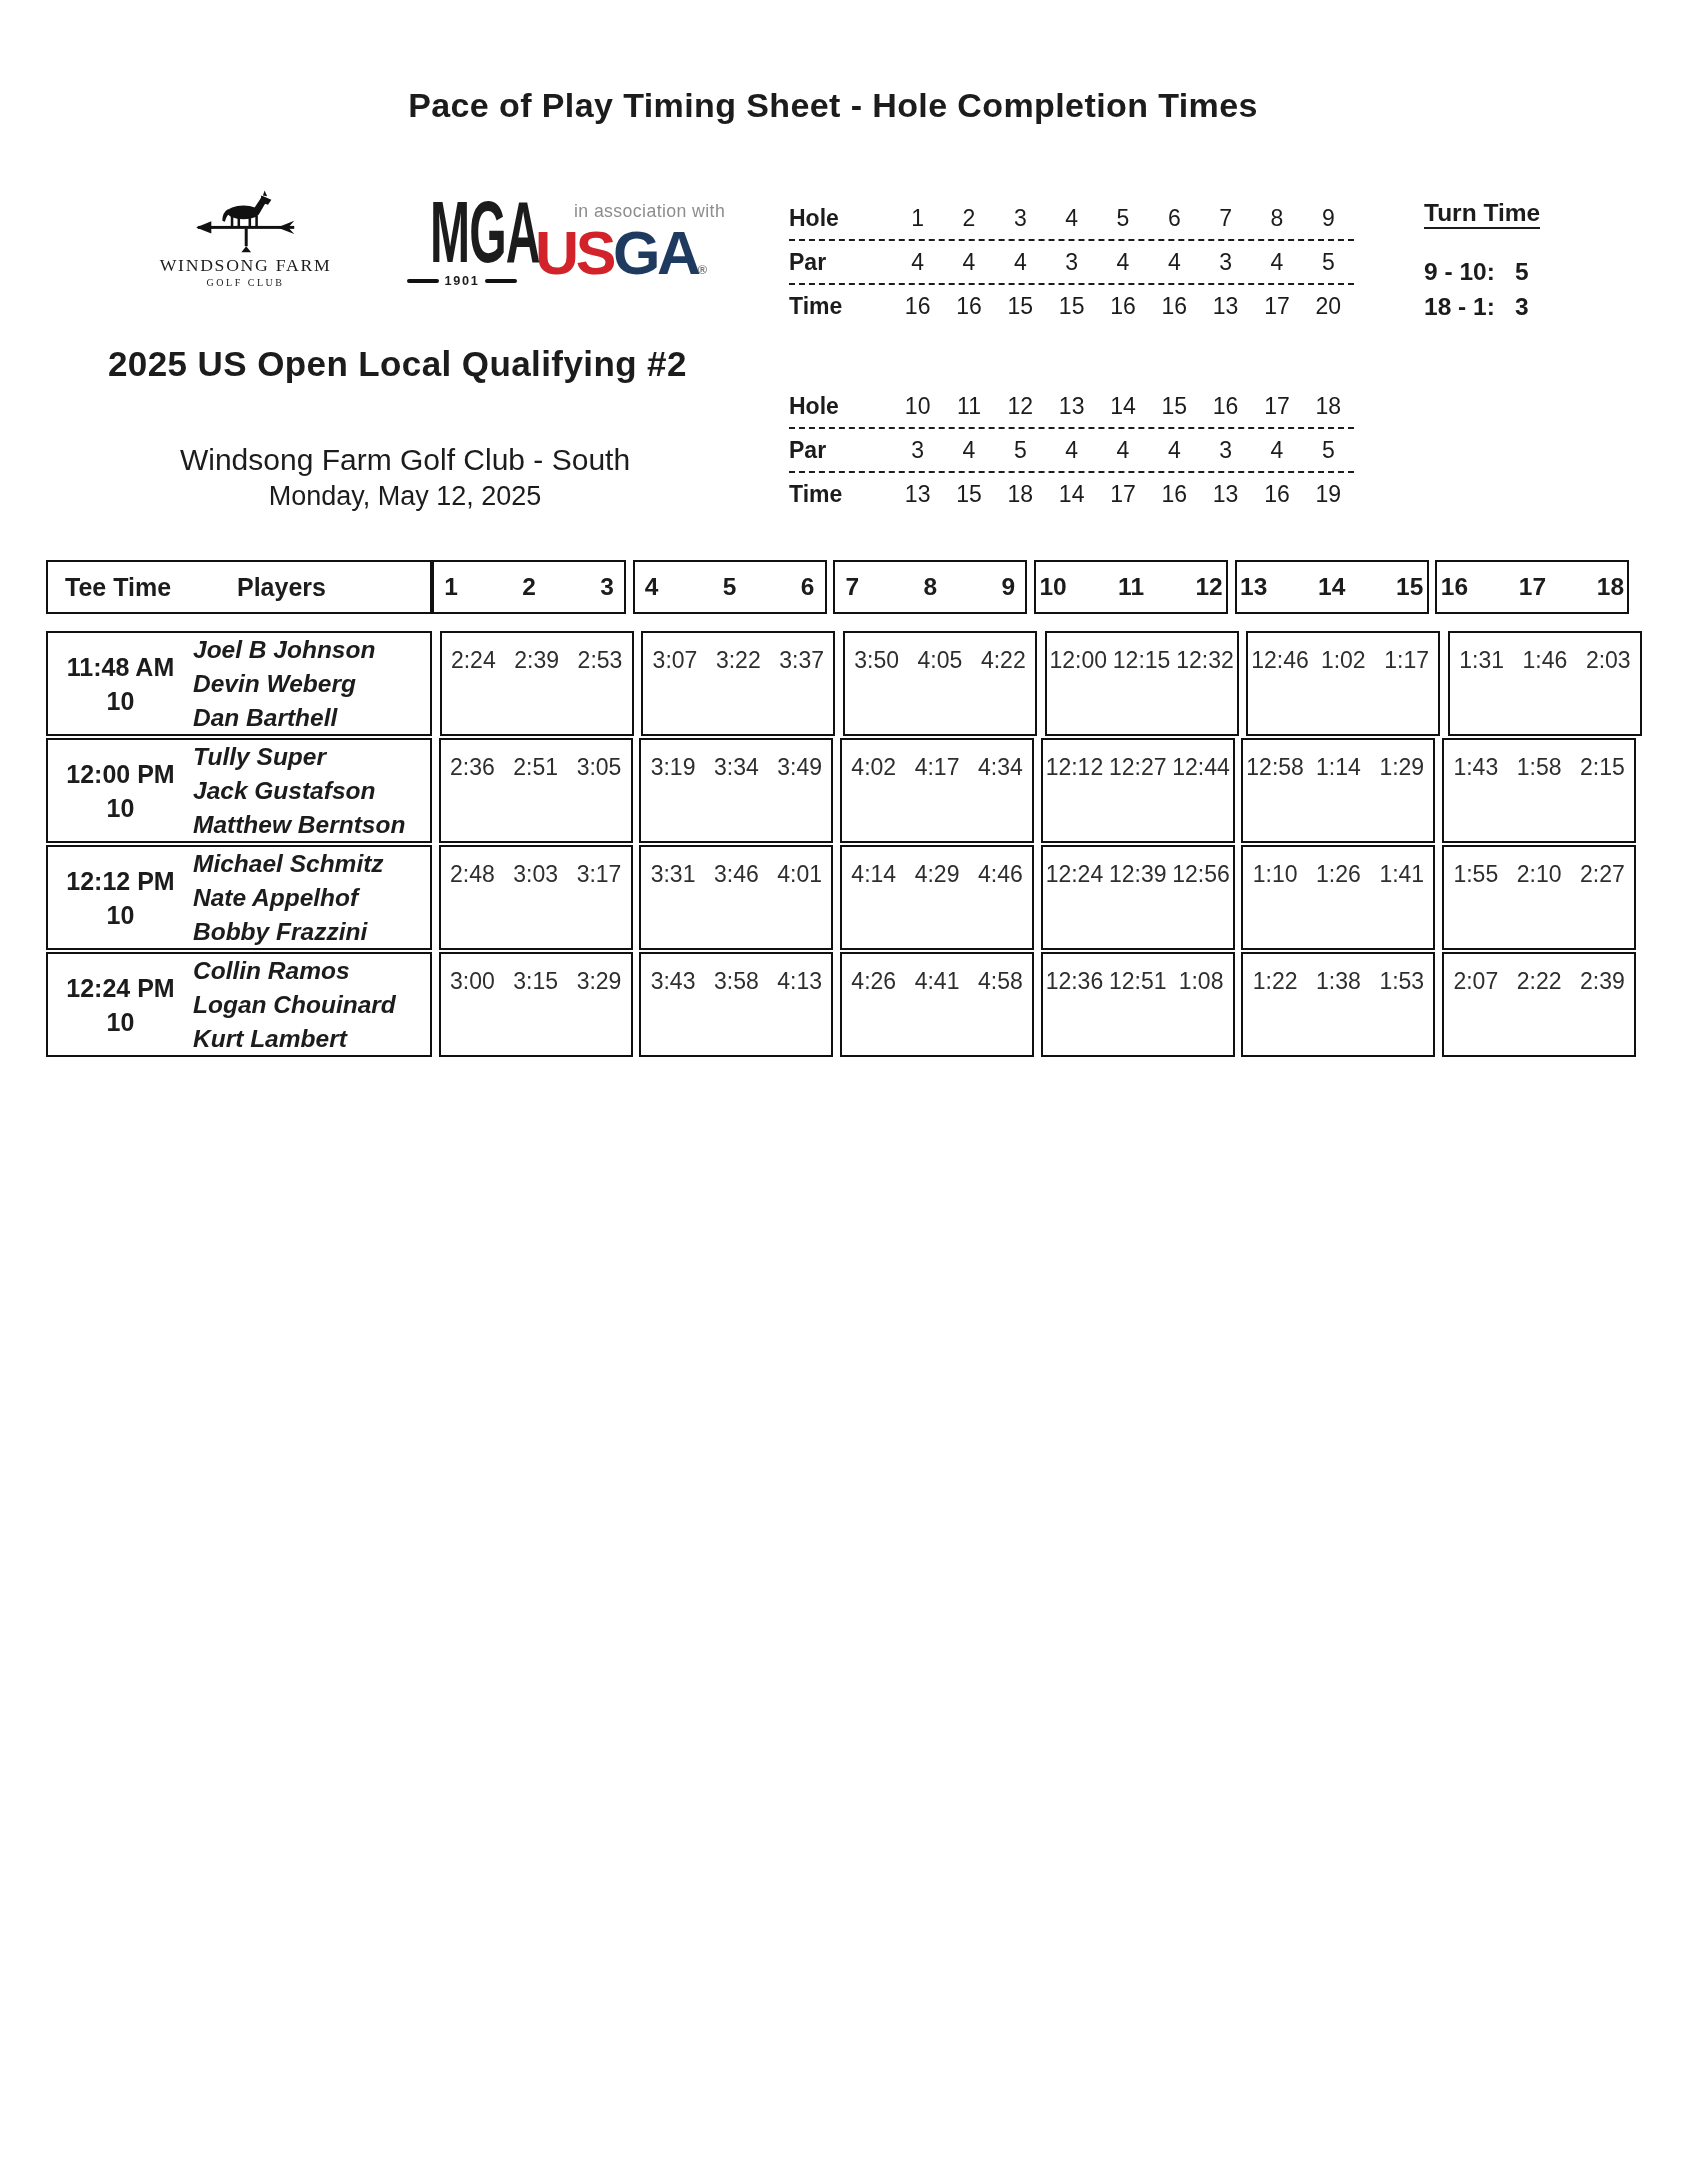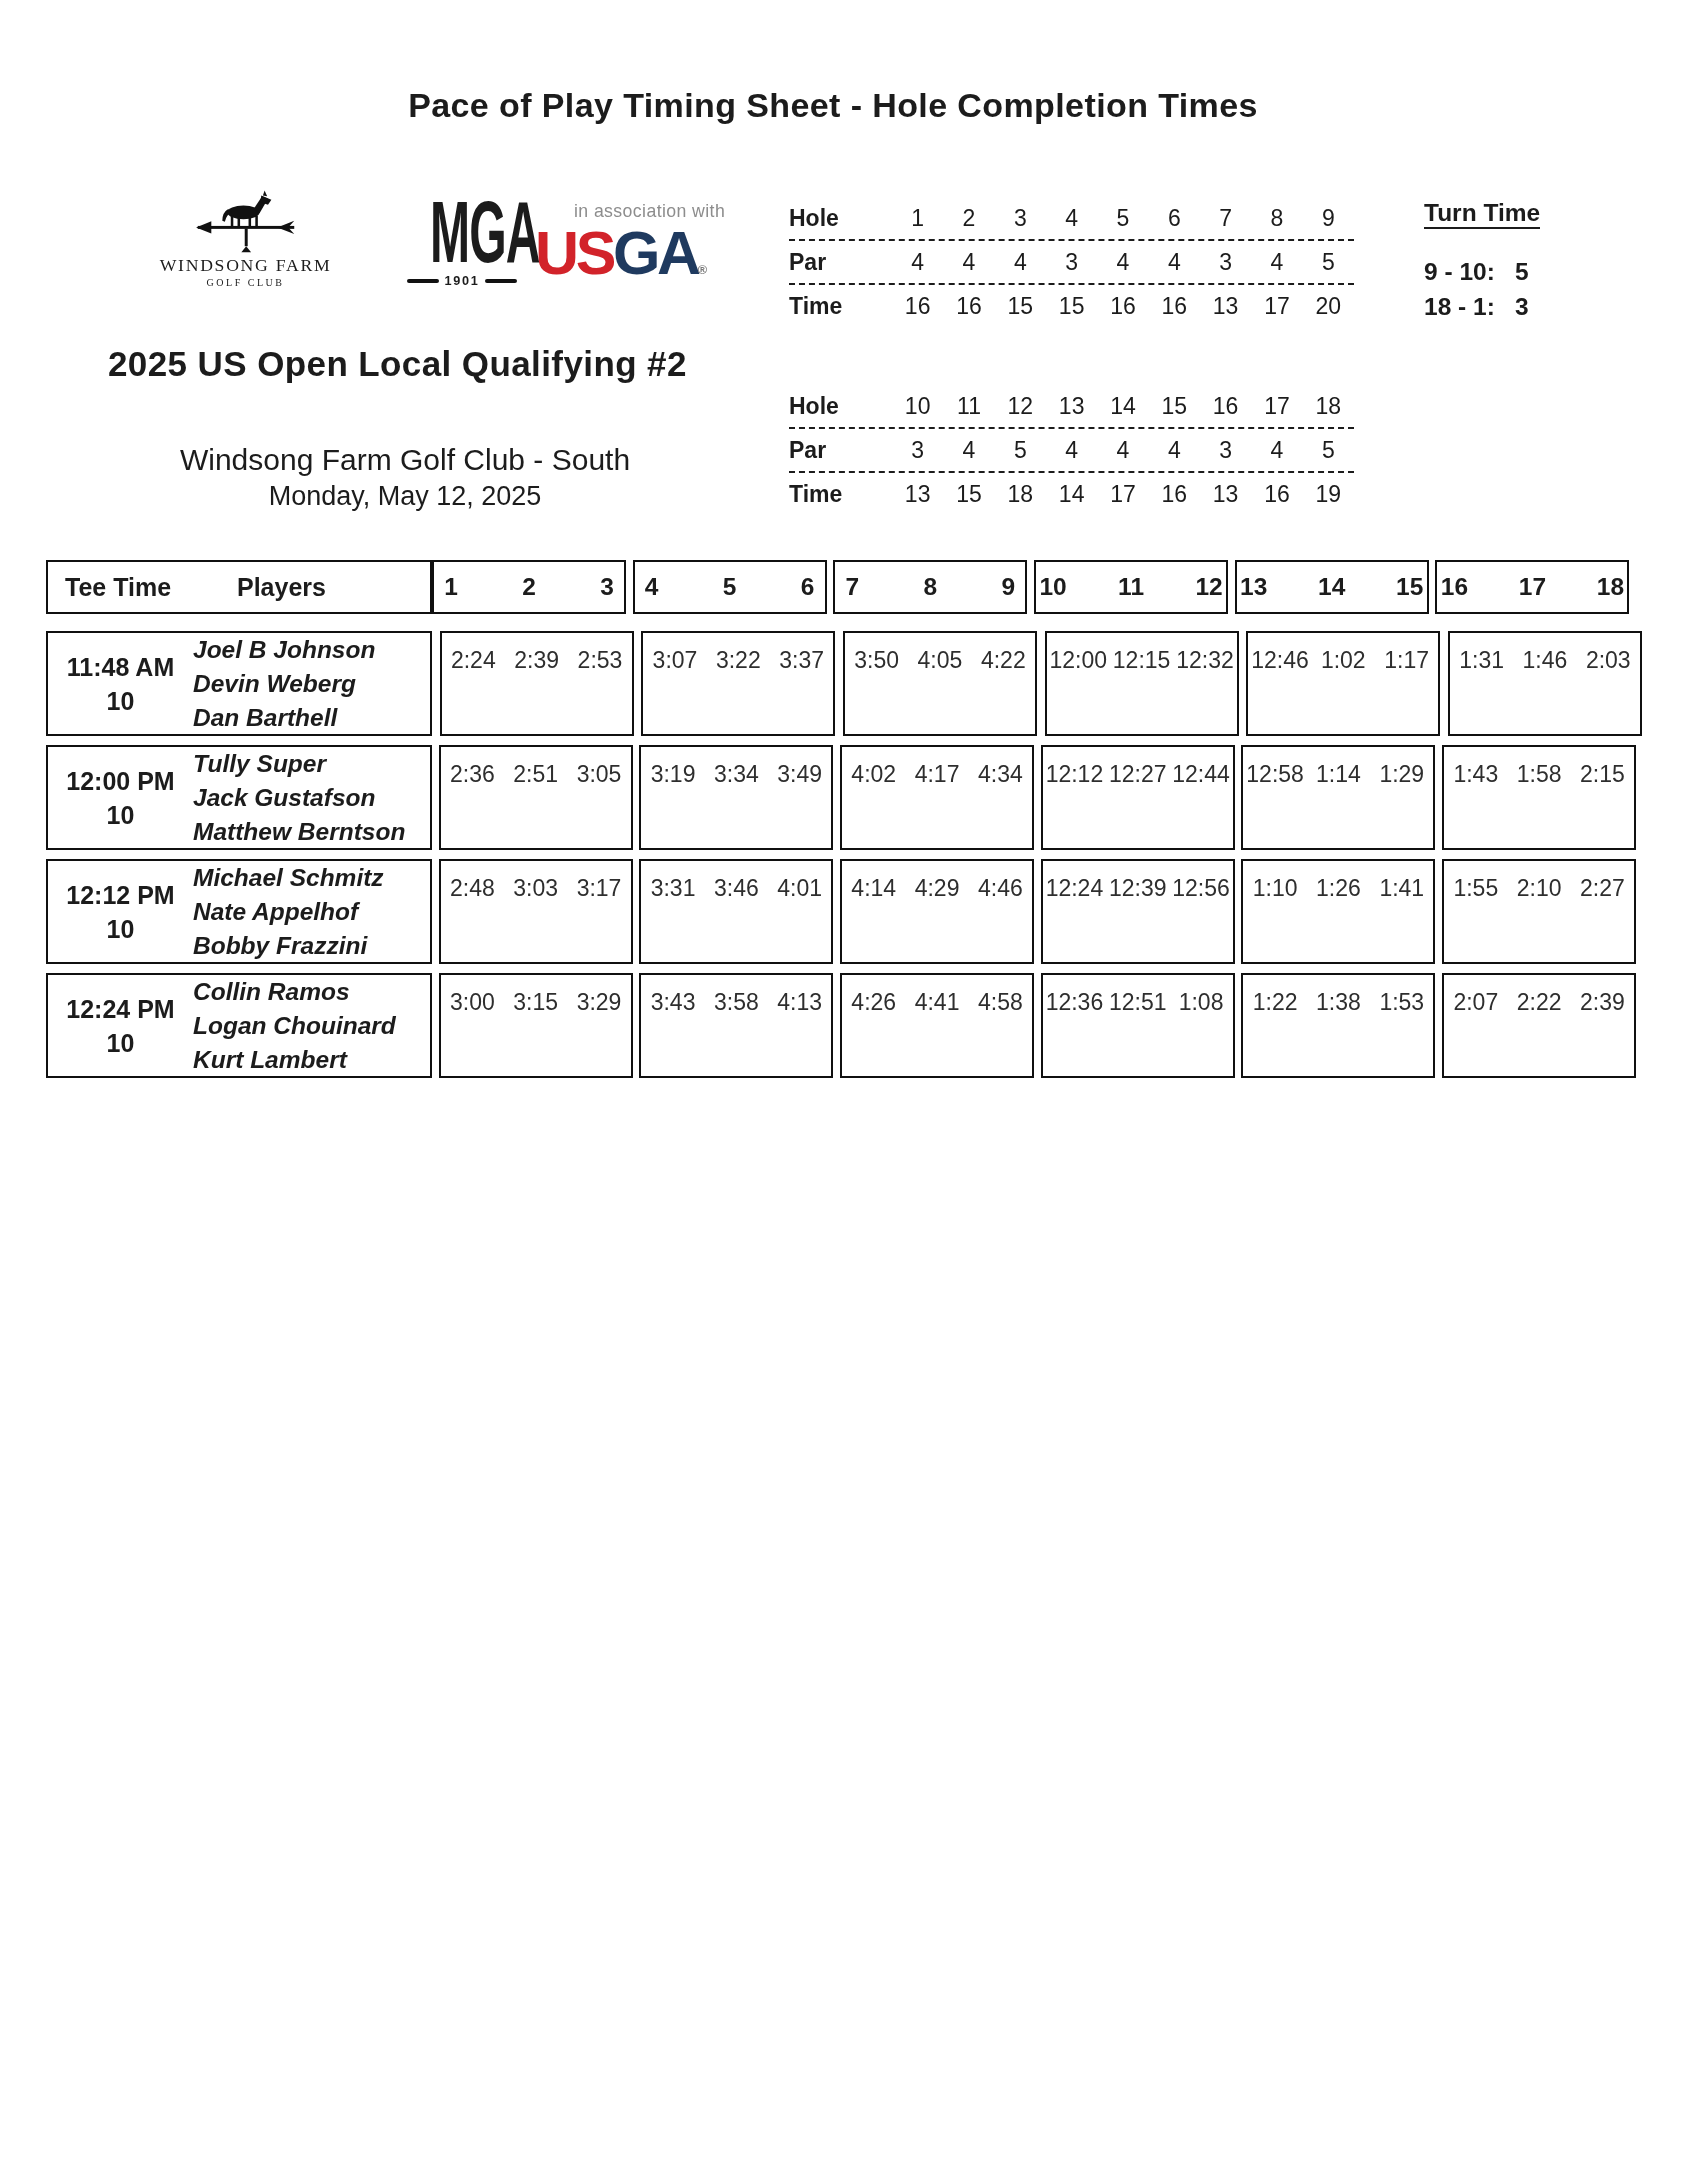--- a/index.html
+++ b/index.html
@@ -68,21 +68,21 @@
   .gbox-left { width:386px; flex:0 0 386px; }
   .gbox-grp  { width:194px; flex:0 0 194px; }
 
   .ghead .gbox { height:54px;gap:44px; }
   .ghead-left { display:flex; align-items:center; }
   .ghead-tee { width:145px; padding-left:17px; box-sizing:border-box; font-size:25px; font-weight:bold; }
   .ghead-players { font-size:25px; font-weight:bold; }
   .ghead-group { display:grid; grid-template-columns:1fr 1fr 1fr; align-items:center; }
   .ghead-num { text-align:center; font-size:24.5px; font-weight:bold; }
 
-  .gdata { margin-top:9px; }
+  .gdata { margin-top:2px; }
   .gdata:first-of-type { margin-top:17px;justify-content:space-between; }
   .gdata .gbox { height:105px; }
   .gleft { display:flex; }
   .gtee {
     width:145px; flex:0 0 145px; display:flex; flex-direction:column;
     justify-content:center; align-items:center; font-size:25px; font-weight:600; line-height:34px;
   }
   .gplayers { flex:1; display:flex; flex-direction:column; justify-content:center; font-size:24.5px; font-weight:bold; line-height:34px;font-style:italic; }
   .gcell { display:grid; grid-template-columns:1fr 1fr 1fr; align-content:start; padding-top:13.5px; }
   .gtime { text-align:center; font-size:23px; color:#2e2e2e; }

